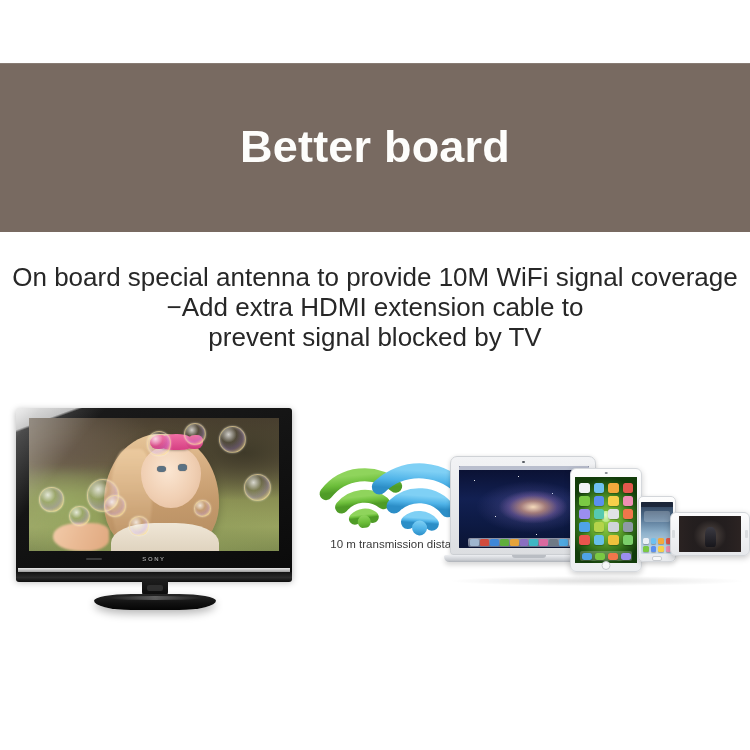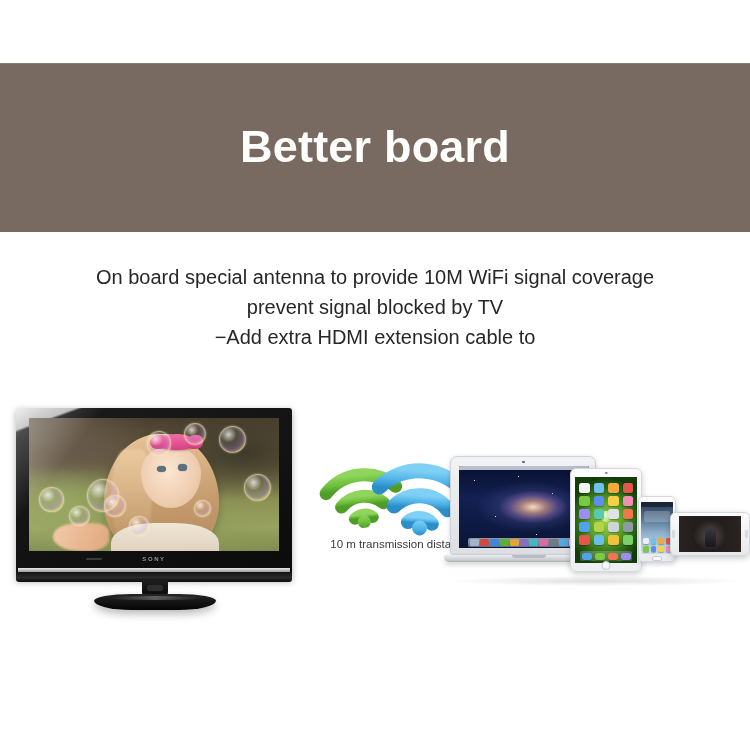--- a/index.html
+++ b/index.html
@@ -22,21 +22,21 @@
     line-height:1;margin-top:-2px;
     font-family:"Liberation Sans",sans-serif;
   }
 
   
   .copy{
     position:absolute;left:0;top:262px;width:750px;
     text-align:center;color:#2a2a2a;
   }
   .copy-line{
-    font-size:20px;line-height:30px;color:#272727;
+    font-size:26px;line-height:30px;color:#272727;
     font-family:"Liberation Sans",sans-serif;white-space:nowrap;
   }
 
   
   .stage{position:absolute;left:0;top:400px;width:750px;height:225px;}
 
   
   .tv{position:absolute;left:16px;top:8px;width:276px;height:212px;}
   .tv-body{
     position:absolute;left:0;top:0;width:276px;height:172px;
@@ -341,22 +341,22 @@
 <body>
 
 <div class="page">
 
   <div class="banner">
     <div class="banner-title">Better board</div>
   </div>
 
   <div class="copy">
     <div class="copy-line">On board special antenna to provide 10M WiFi signal coverage</div>
+    <div class="copy-line">−Add extra HDMI extension cable to</div>
     <div class="copy-line">prevent signal blocked by TV</div>
-    <div class="copy-line">−Add extra HDMI extension cable to</div>
   </div>
 
   <div class="stage">
 
     <div class="tv">
       <div class="tv-body"></div>
       <div class="tv-screen">
         <div class="ph-bg"></div>
         <div class="ph-blurbush"></div>
         <div class="ph-girl">

